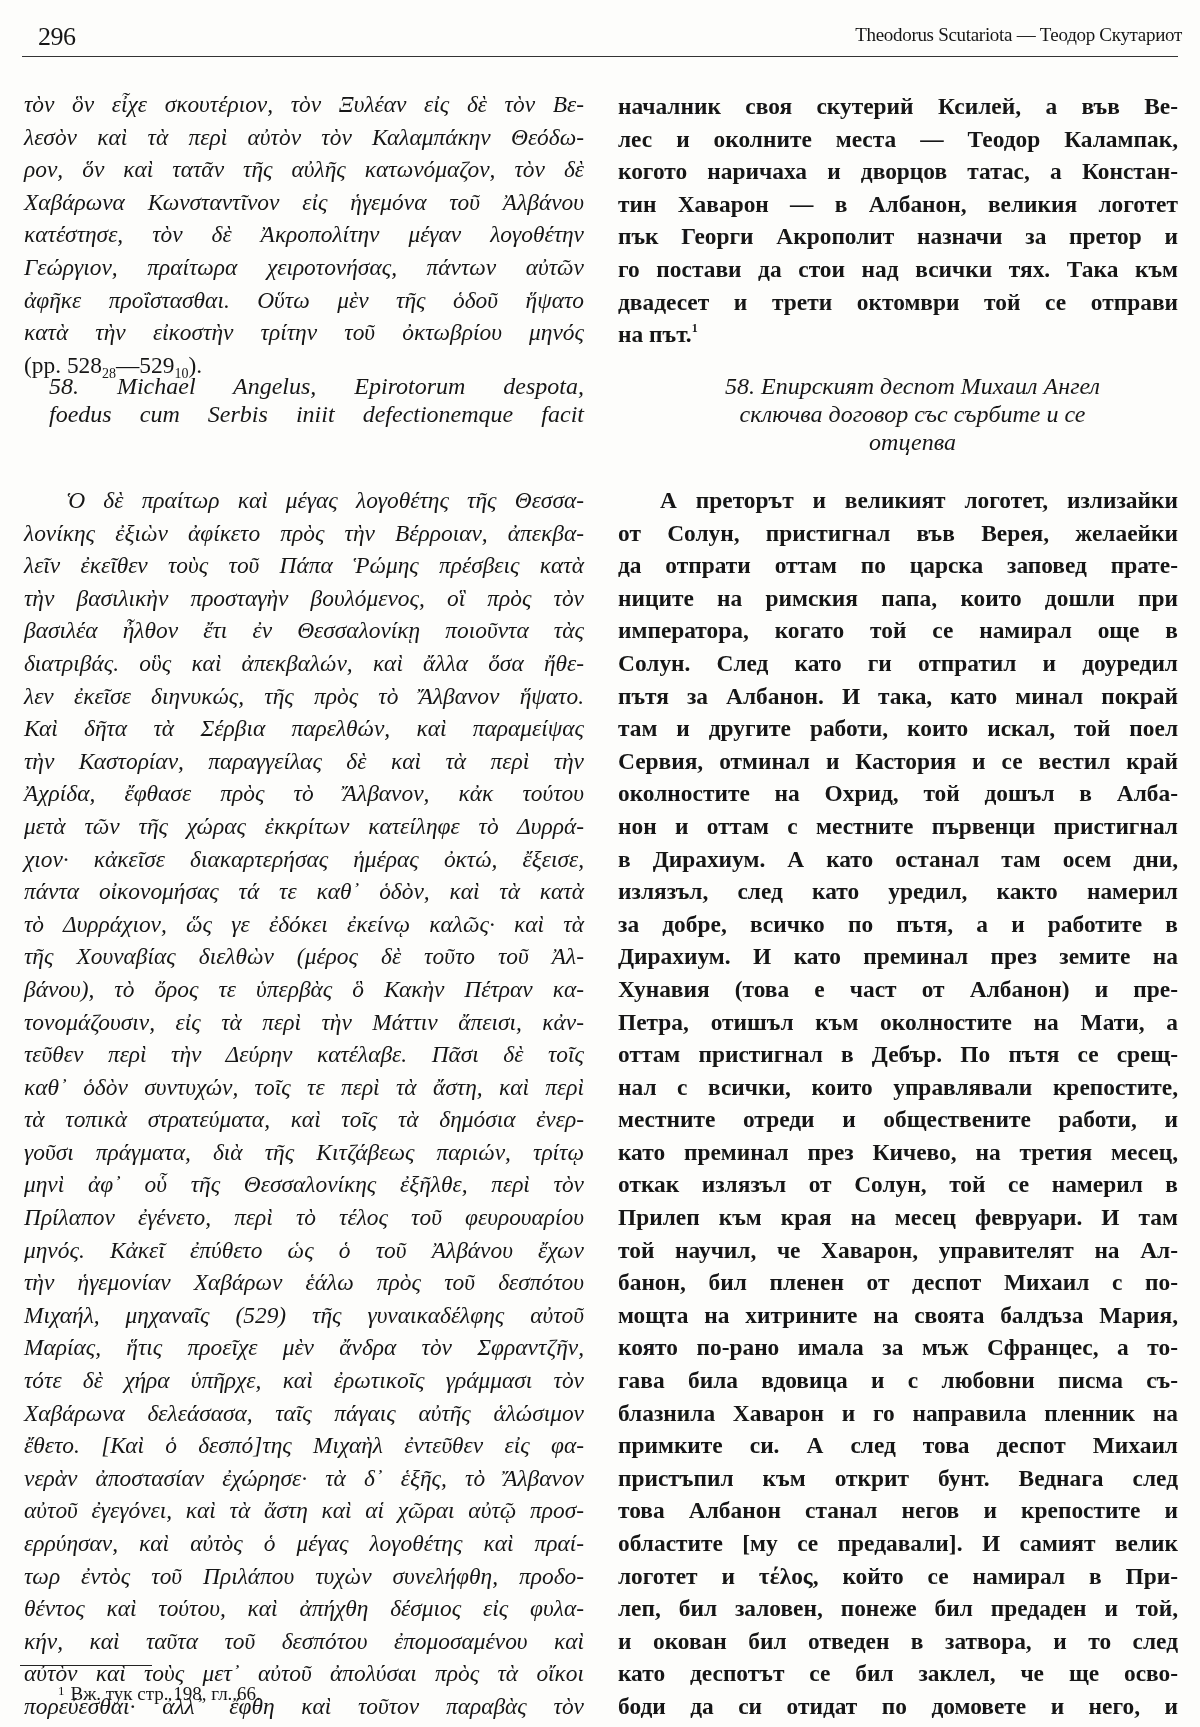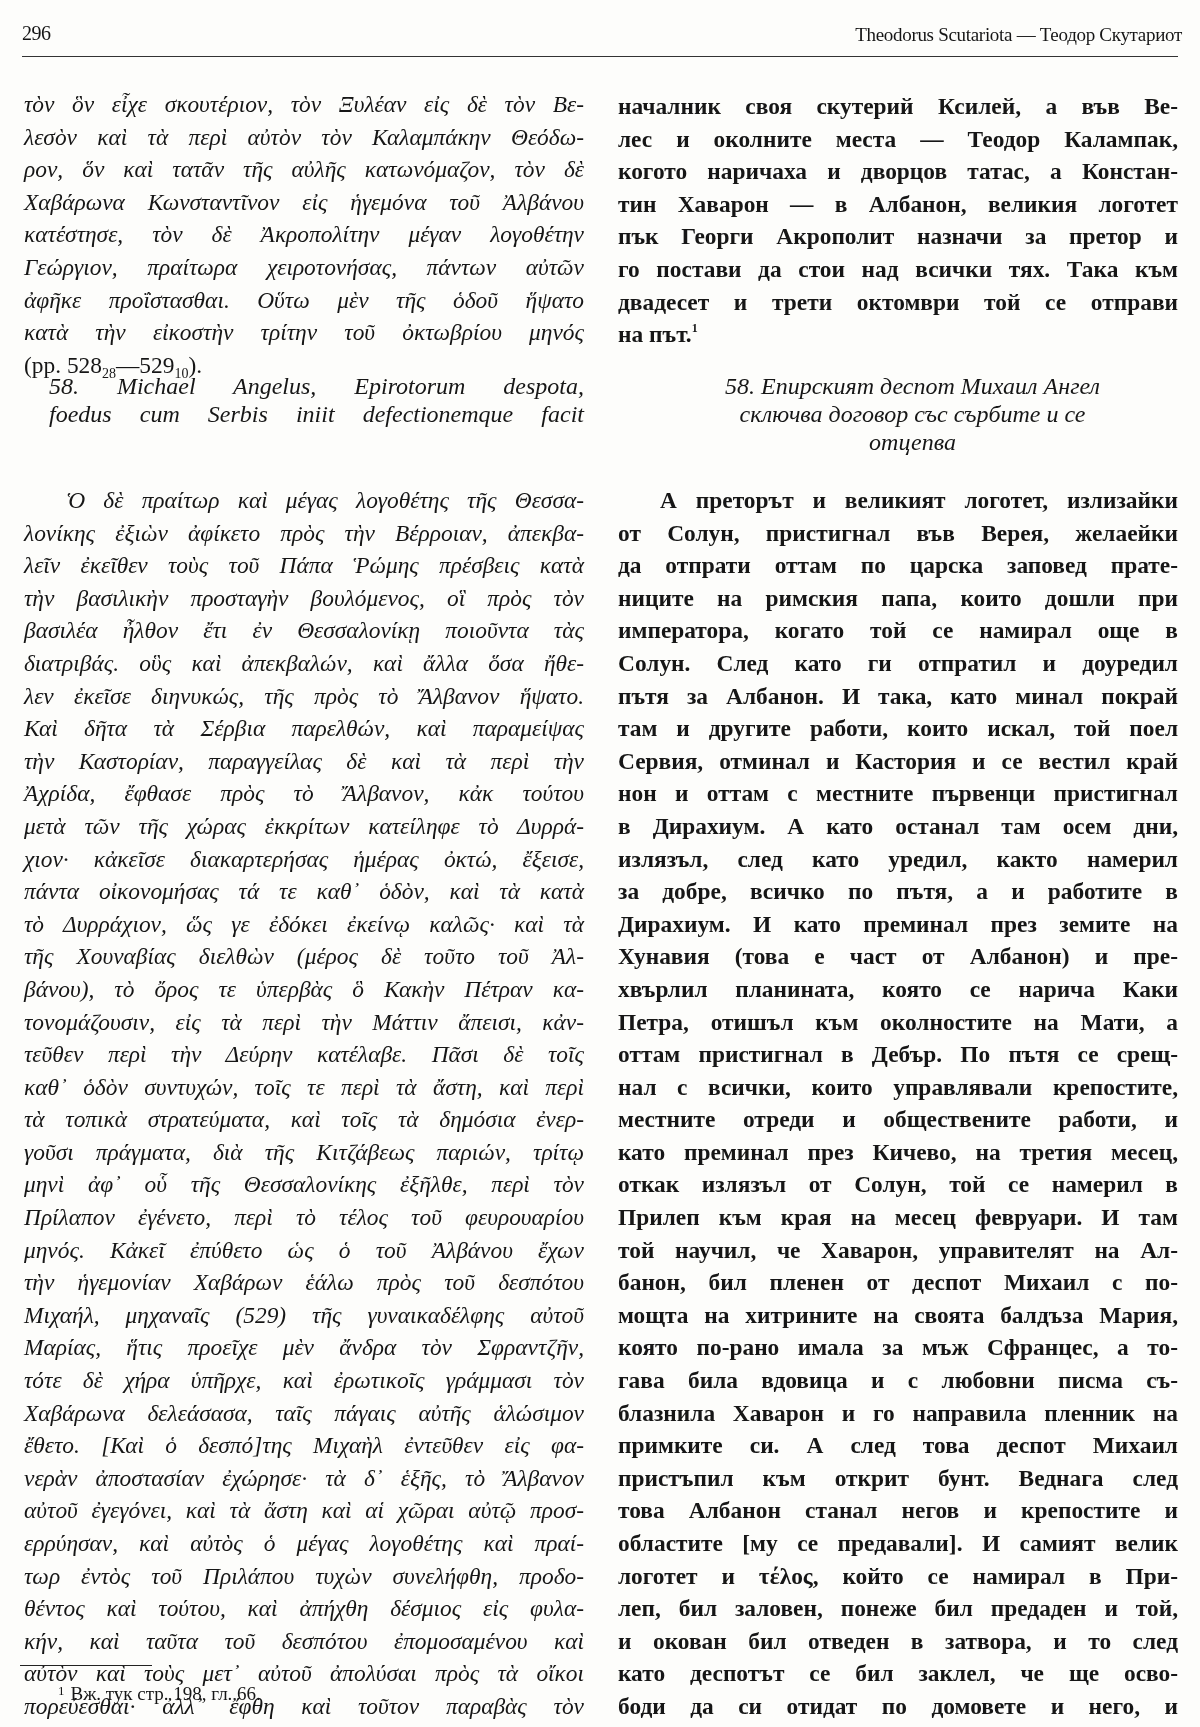--- a/index.html
+++ b/index.html
@@ -4,21 +4,21 @@
 <style>
   html, body { margin: 0; padding: 0; }
   body {
     width: 1200px; height: 1727px; background: #fdfdfb; color: #161616;
     position: relative; overflow: hidden;
     font-family: "Liberation Serif", "DejaVu Serif", serif;
   }
   .header {
     position: absolute; left: 22px; top: 22px; width: 1160px; height: 34px;
   }
-  .page-num { position: absolute; left: 0; top: 0; font-size: 20px; letter-spacing: -0.5px; }
+  .page-num { position: absolute; left: 16px; top: 0; font-size: 26px; letter-spacing: -0.5px; }
   .running-title {
     position: absolute; left: 0; right: 0; top: 2px; text-align: right;
     font-size: 19px; letter-spacing: -0.3px;
   }
   .header-rule {
     position: absolute; left: 22px; top: 56px; width: 1156px; height: 0;
     border-top: 1.6px solid #333;
   }
   .col { position: absolute; font-size: 23.4px; line-height: 32.6px; }
   .col-left { left: 24px; width: 560px; }
@@ -146,27 +146,27 @@
   <div id="bg-58">
       <span class="line indent">А преторът и великият логотет, излизайки</span>
       <span class="line">от Солун, пристигнал във Верея, желаейки</span>
       <span class="line">да отпрати оттам по царска заповед прате-</span>
       <span class="line">ниците на римския папа, които дошли при</span>
       <span class="line">императора, когато той се намирал още в</span>
       <span class="line">Солун. След като ги отпратил и доуредил</span>
       <span class="line">пътя за Албанон. И така, като минал покрай</span>
       <span class="line">там и другите работи, които искал, той поел</span>
       <span class="line">Сервия, отминал и Кастория и се вестил край</span>
+      <span class="line">околностите на Охрид, той дошъл в Алба-</span>
       <span class="line">нон и оттам с местните първенци пристигнал</span>
       <span class="line">в Дирахиум. А като останал там осем дни,</span>
       <span class="line">излязъл, след като уредил, както намерил</span>
       <span class="line">за добре, всичко по пътя, а и работите в</span>
       <span class="line">Дирахиум. И като преминал през земите на</span>
       <span class="line">Хунавия (това е част от Албанон) и пре-</span>
-      <span class="line">хвърлил планината, която се нарича Каки</span>
       <span class="line">Петра, отишъл към околностите на Мати, а</span>
       <span class="line">оттам пристигнал в Дебър. По пътя се срещ-</span>
       <span class="line">нал с всички, които управлявали крепостите,</span>
       <span class="line">местните отреди и обществените работи, и</span>
       <span class="line">като преминал през Кичево, на третия месец,</span>
       <span class="line">откак излязъл от Солун, той се намерил в</span>
       <span class="line">Прилеп към края на месец февруари. И там</span>
       <span class="line">той научил, че Хаварон, управителят на Ал-</span>
       <span class="line">банон, бил пленен от деспот Михаил с по-</span>
       <span class="line">мощта на хитрините на своята балдъза Мария,</span>

